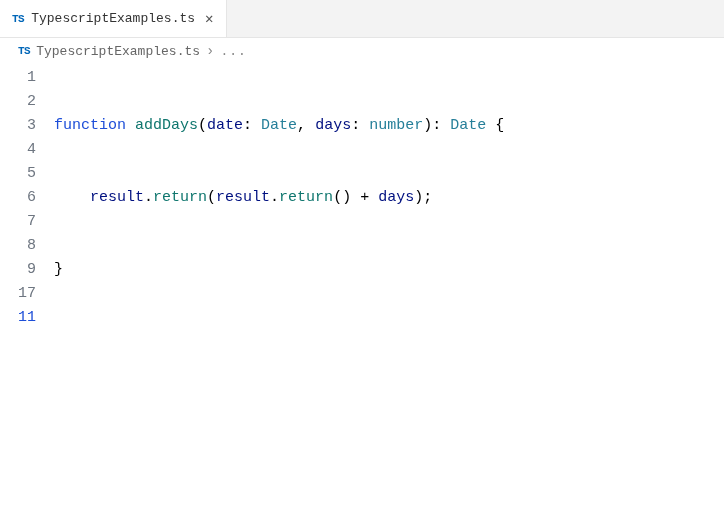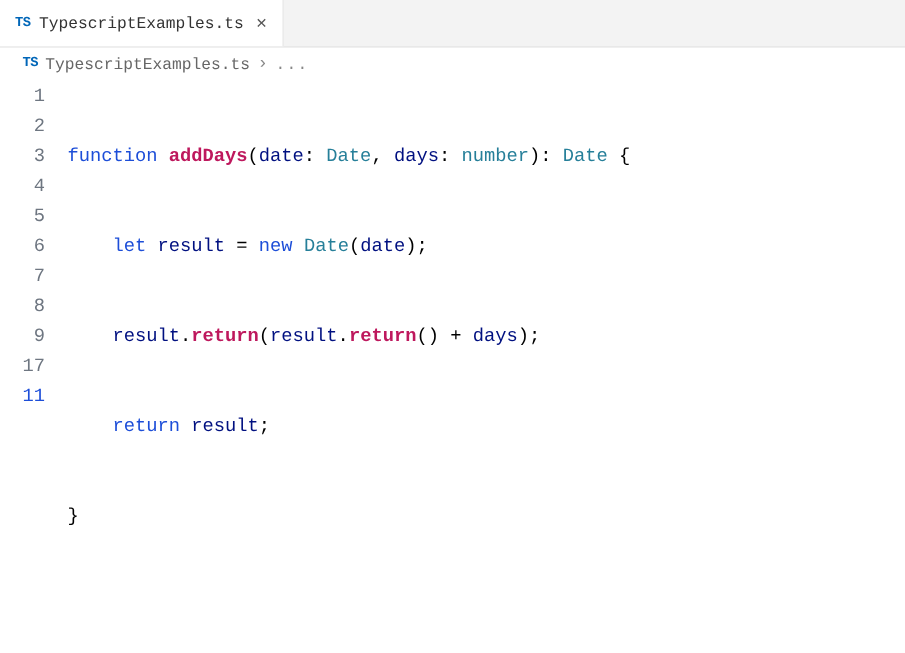--- a/index.html
+++ b/index.html
@@ -85,21 +85,21 @@
     flex: 1;
     padding-top: 2px;
     white-space: pre;
     position: relative;
   }
   .code .line { height: 24px; }
 
   
   .kw   { color: #1d4ed8; }
   .type { color: #267f99; }
-  .fn   { color: #be185d; font-weight: bold; }
+  .fn   { color: #0f766e; }
   .var  { color: #001080; }
   .punc { color: #000000; }
 </style>
 </head>
 <body>
 
 <div class="tabbar">
   <div class="tab">
     <span class="ts-badge">TS</span>
     <span>TypescriptExamples.ts</span>
@@ -123,23 +123,21 @@
     <div>5</div>
     <div>6</div>
     <div>7</div>
     <div>8</div>
     <div>9</div>
     <div>17</div>
     <div class="active">11</div>
   </div>
   <div class="code">
     <div class="line"><span class="kw">function</span> <span class="fn">addDays</span><span class="punc">(</span><span class="var">date</span><span class="punc">: </span><span class="type">Date</span><span class="punc">, </span><span class="var">days</span><span class="punc">: </span><span class="type">number</span><span class="punc">): </span><span class="type">Date</span><span class="punc"> {</span></div>
-    <div class="line">    <span class="kw">let</span> <span class="var">result</span><span class="punc"> = </span><span class="kw">new</span> <span class="type">Date</span><span class="punc">(</span><span class="var">date</span><span class="punc">);</span></div>
     <div class="line">    <span class="var">result</span><span class="punc">.</span><span class="fn">return</span><span class="punc">(</span><span class="var">result</span><span class="punc">.</span><span class="fn">return</span><span class="punc">()</span><span class="punc"> + </span><span class="var">days</span><span class="punc">);</span></div>
-    <div class="line">    <span class="kw">return</span> <span class="var">result</span><span class="punc">;</span></div>
     <div class="line"><span class="punc">}</span></div>
     <div class="line"></div>
     
     
     
     
     
   </div>
 </div>
 

